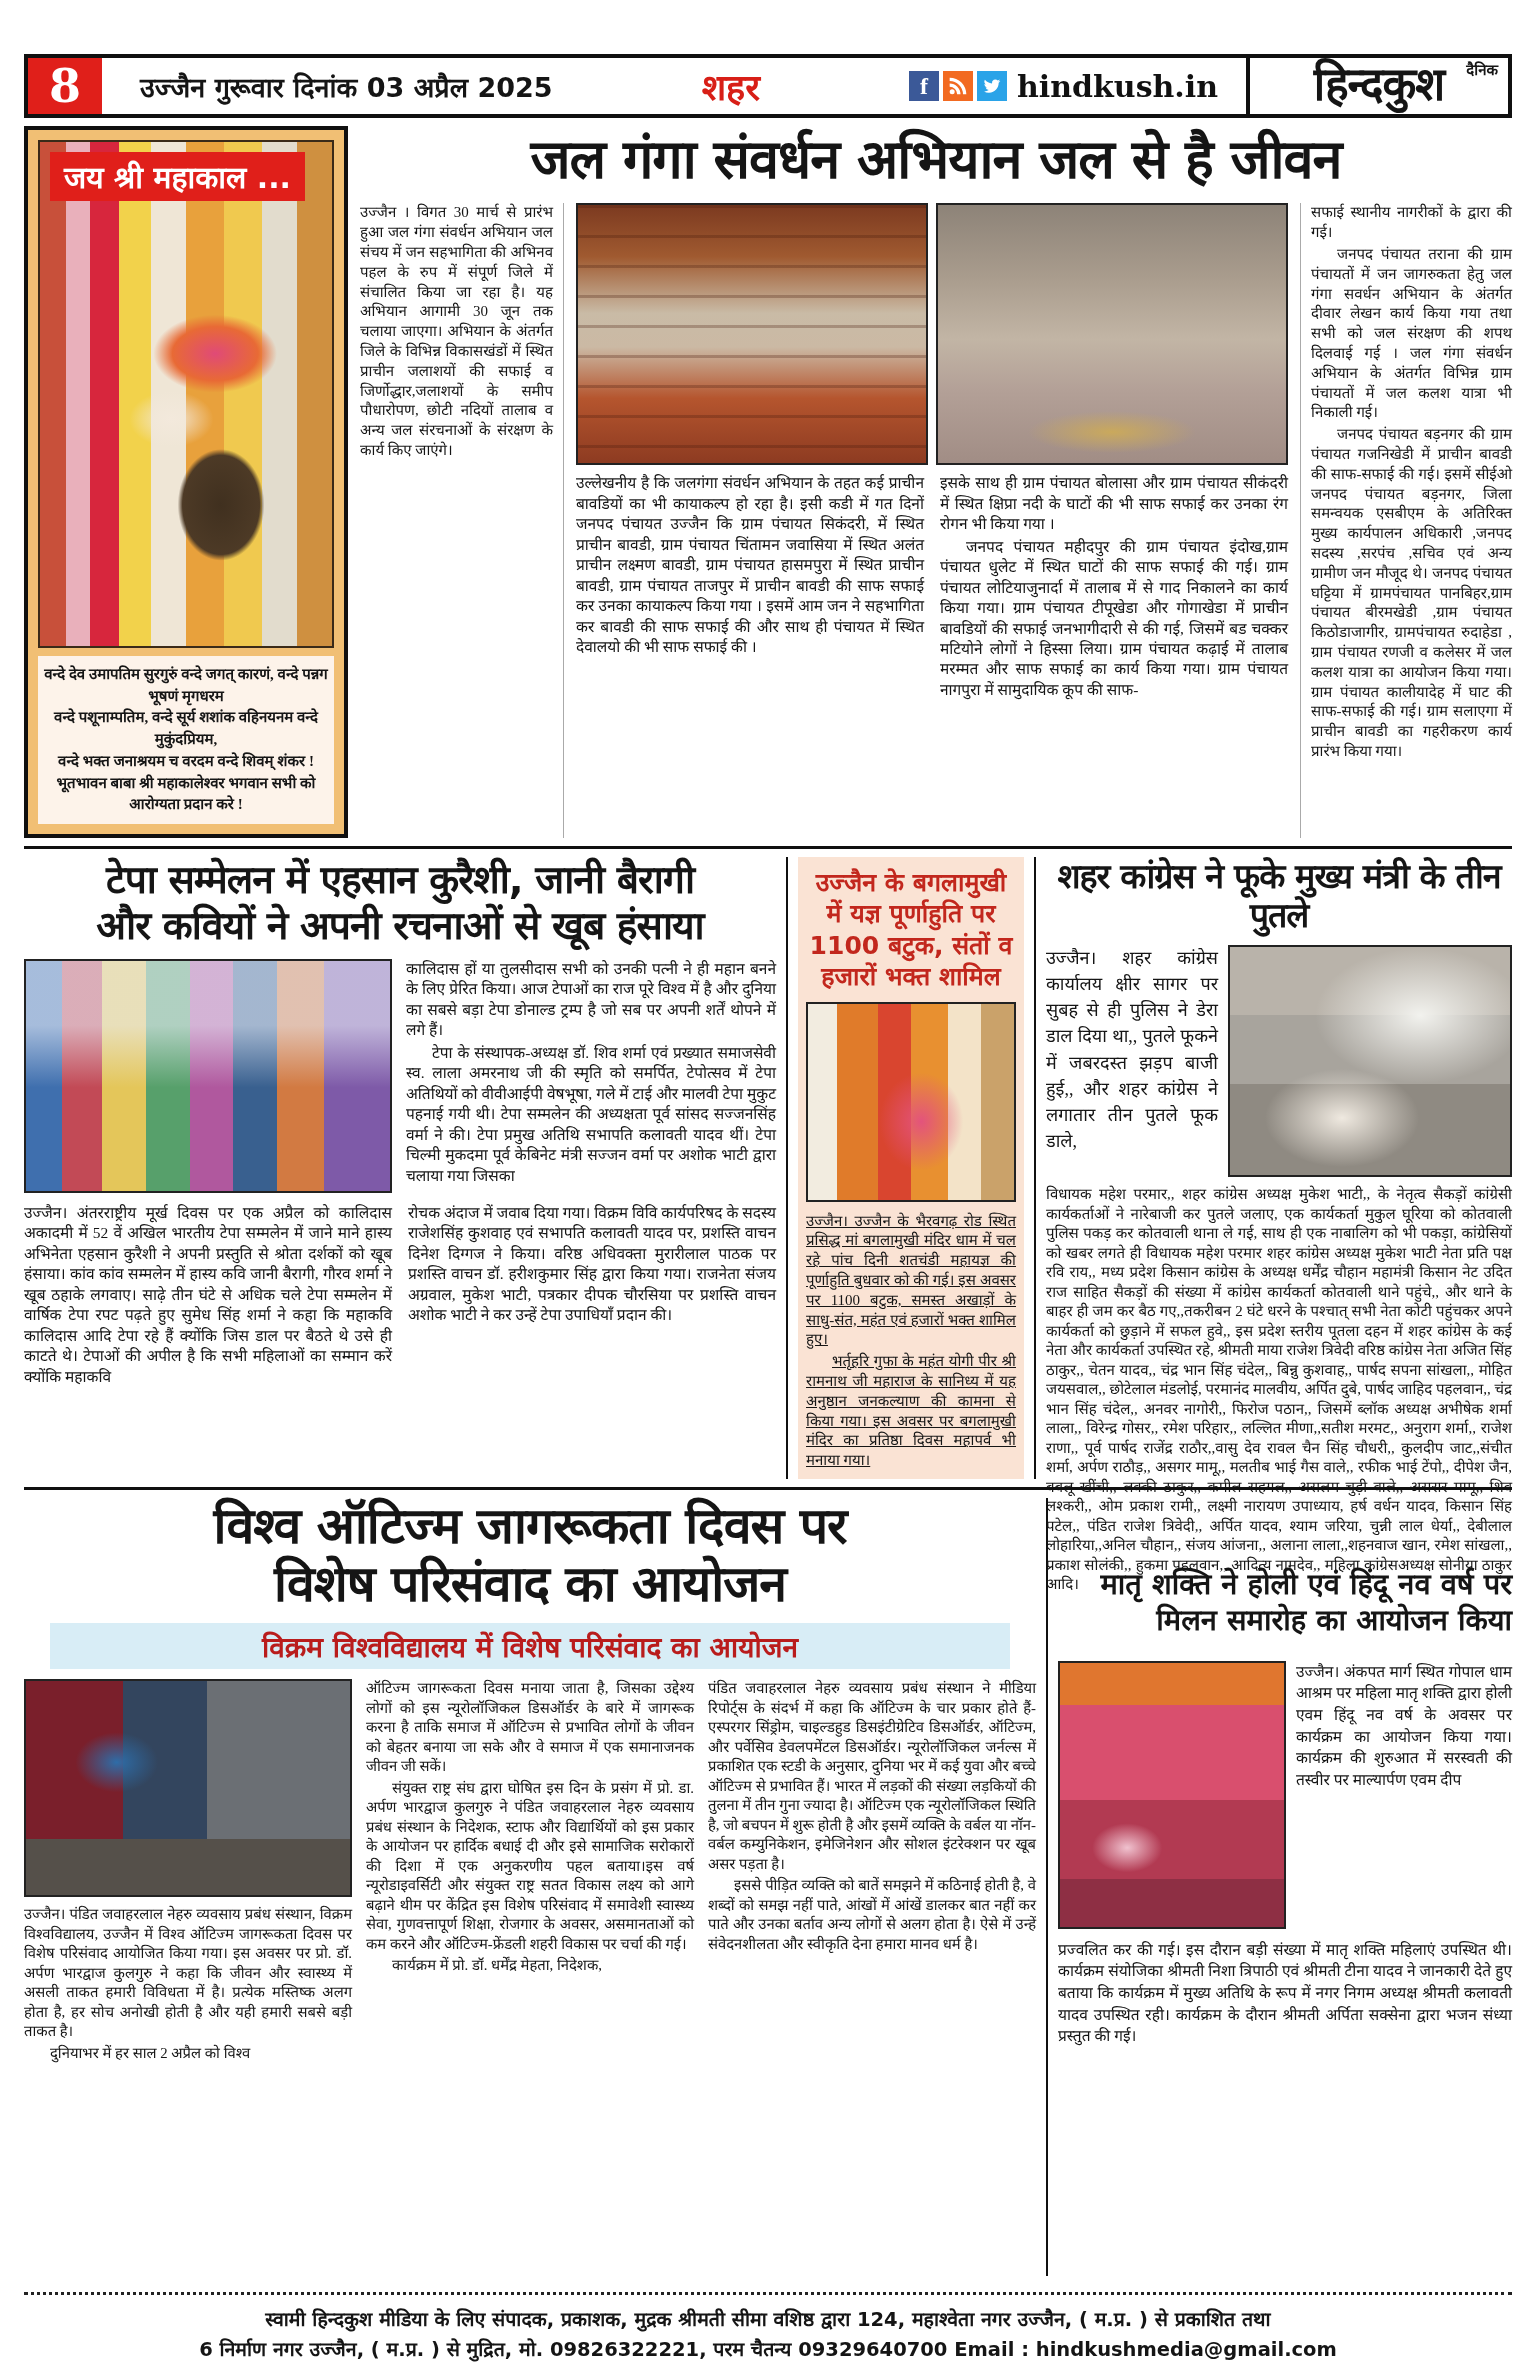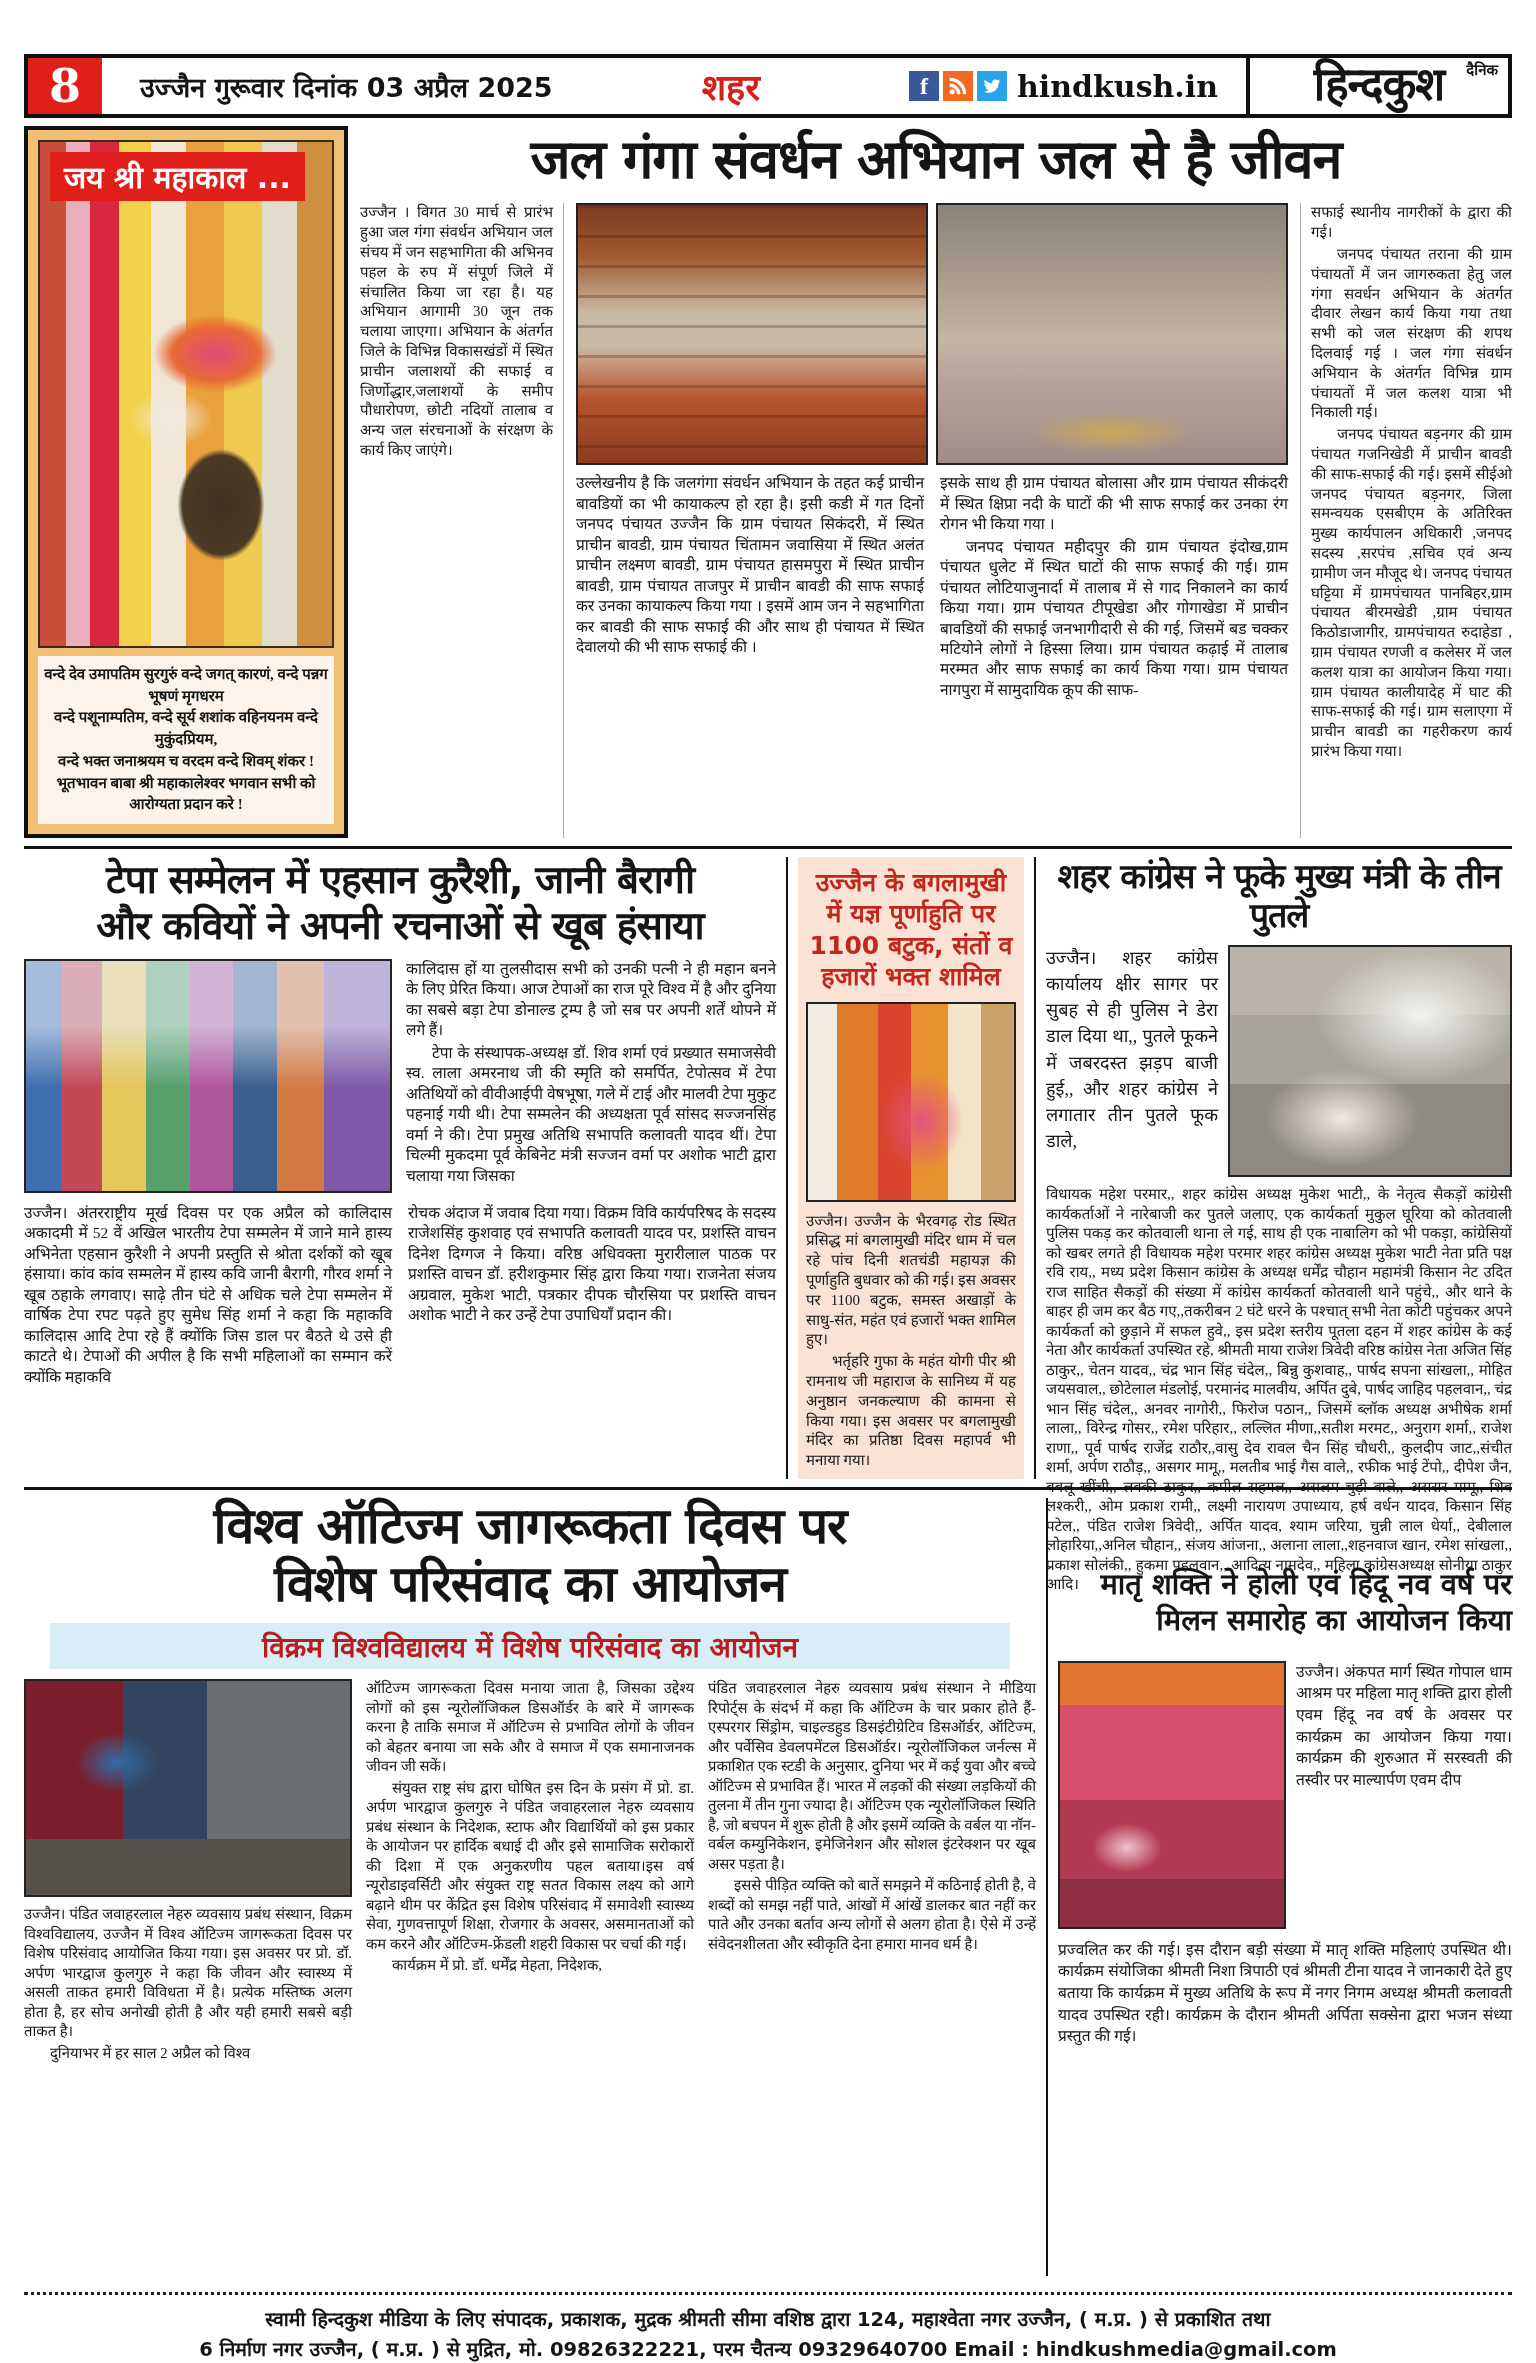--- a/index.html
+++ b/index.html
@@ -81,21 +81,21 @@
   .tepa-right { flex: 1; padding-left: 14px; }
   .tepa-bottom { display: flex; gap: 16px; margin-top: 10px; }
   .tepa-bottom > div { flex: 1; }
   .bagla { width: 226px; background: #fae3d4; padding: 8px; display: flex; flex-direction: column; }
   .bagla-head { color: #c2271d; font-size: 25px; font-weight: bold; text-align: center;
     line-height: 1.25; font-family: "DejaVu Sans", sans-serif; padding: 2px 0 10px; }
   .bagla-photo { height: 200px; margin-bottom: 10px;
     background:
       radial-gradient(ellipse 60px 70px at 55% 60%, #e3537c 0%, rgba(227,83,124,0) 70%),
       linear-gradient(90deg,#f2ece0 0 14%,#e07b2a 14% 34%,#d9452f 34% 50%,#e89030 50% 68%,#f3e3c8 68% 84%,#caa26a 84% 100%); }
-  .bagla .body { font-size: 15px; }
+  .bagla .body { font-size: 15px; text-decoration: underline; }
   .congress { flex: 1; display: flex; flex-direction: column; }
   .congress h2 { font-size: 34px; text-align: center; font-family: "DejaVu Sans", sans-serif; letter-spacing: -1px; line-height: 1.15; }
   .cong-top { display: flex; margin-top: 10px; gap: 10px; }
   .cong-intro { width: 172px; font-size: 18px; line-height: 1.45; text-align: justify; }
   .cong-photo { flex: 1; height: 232px;
     background:
       radial-gradient(ellipse 140px 90px at 68% 30%, #f2f2ee 0%, rgba(242,242,238,0) 75%),
       radial-gradient(ellipse 110px 70px at 40% 75%, #efe9e0 0%, rgba(239,233,224,0) 70%),
       linear-gradient(180deg,#b9b3aa 0 30%,#a8a49d 30% 60%,#8f8a82 60% 100%); }
   .cong-body { margin-top: 8px; font-size: 15px; line-height: 1.3; text-align: justify; }

